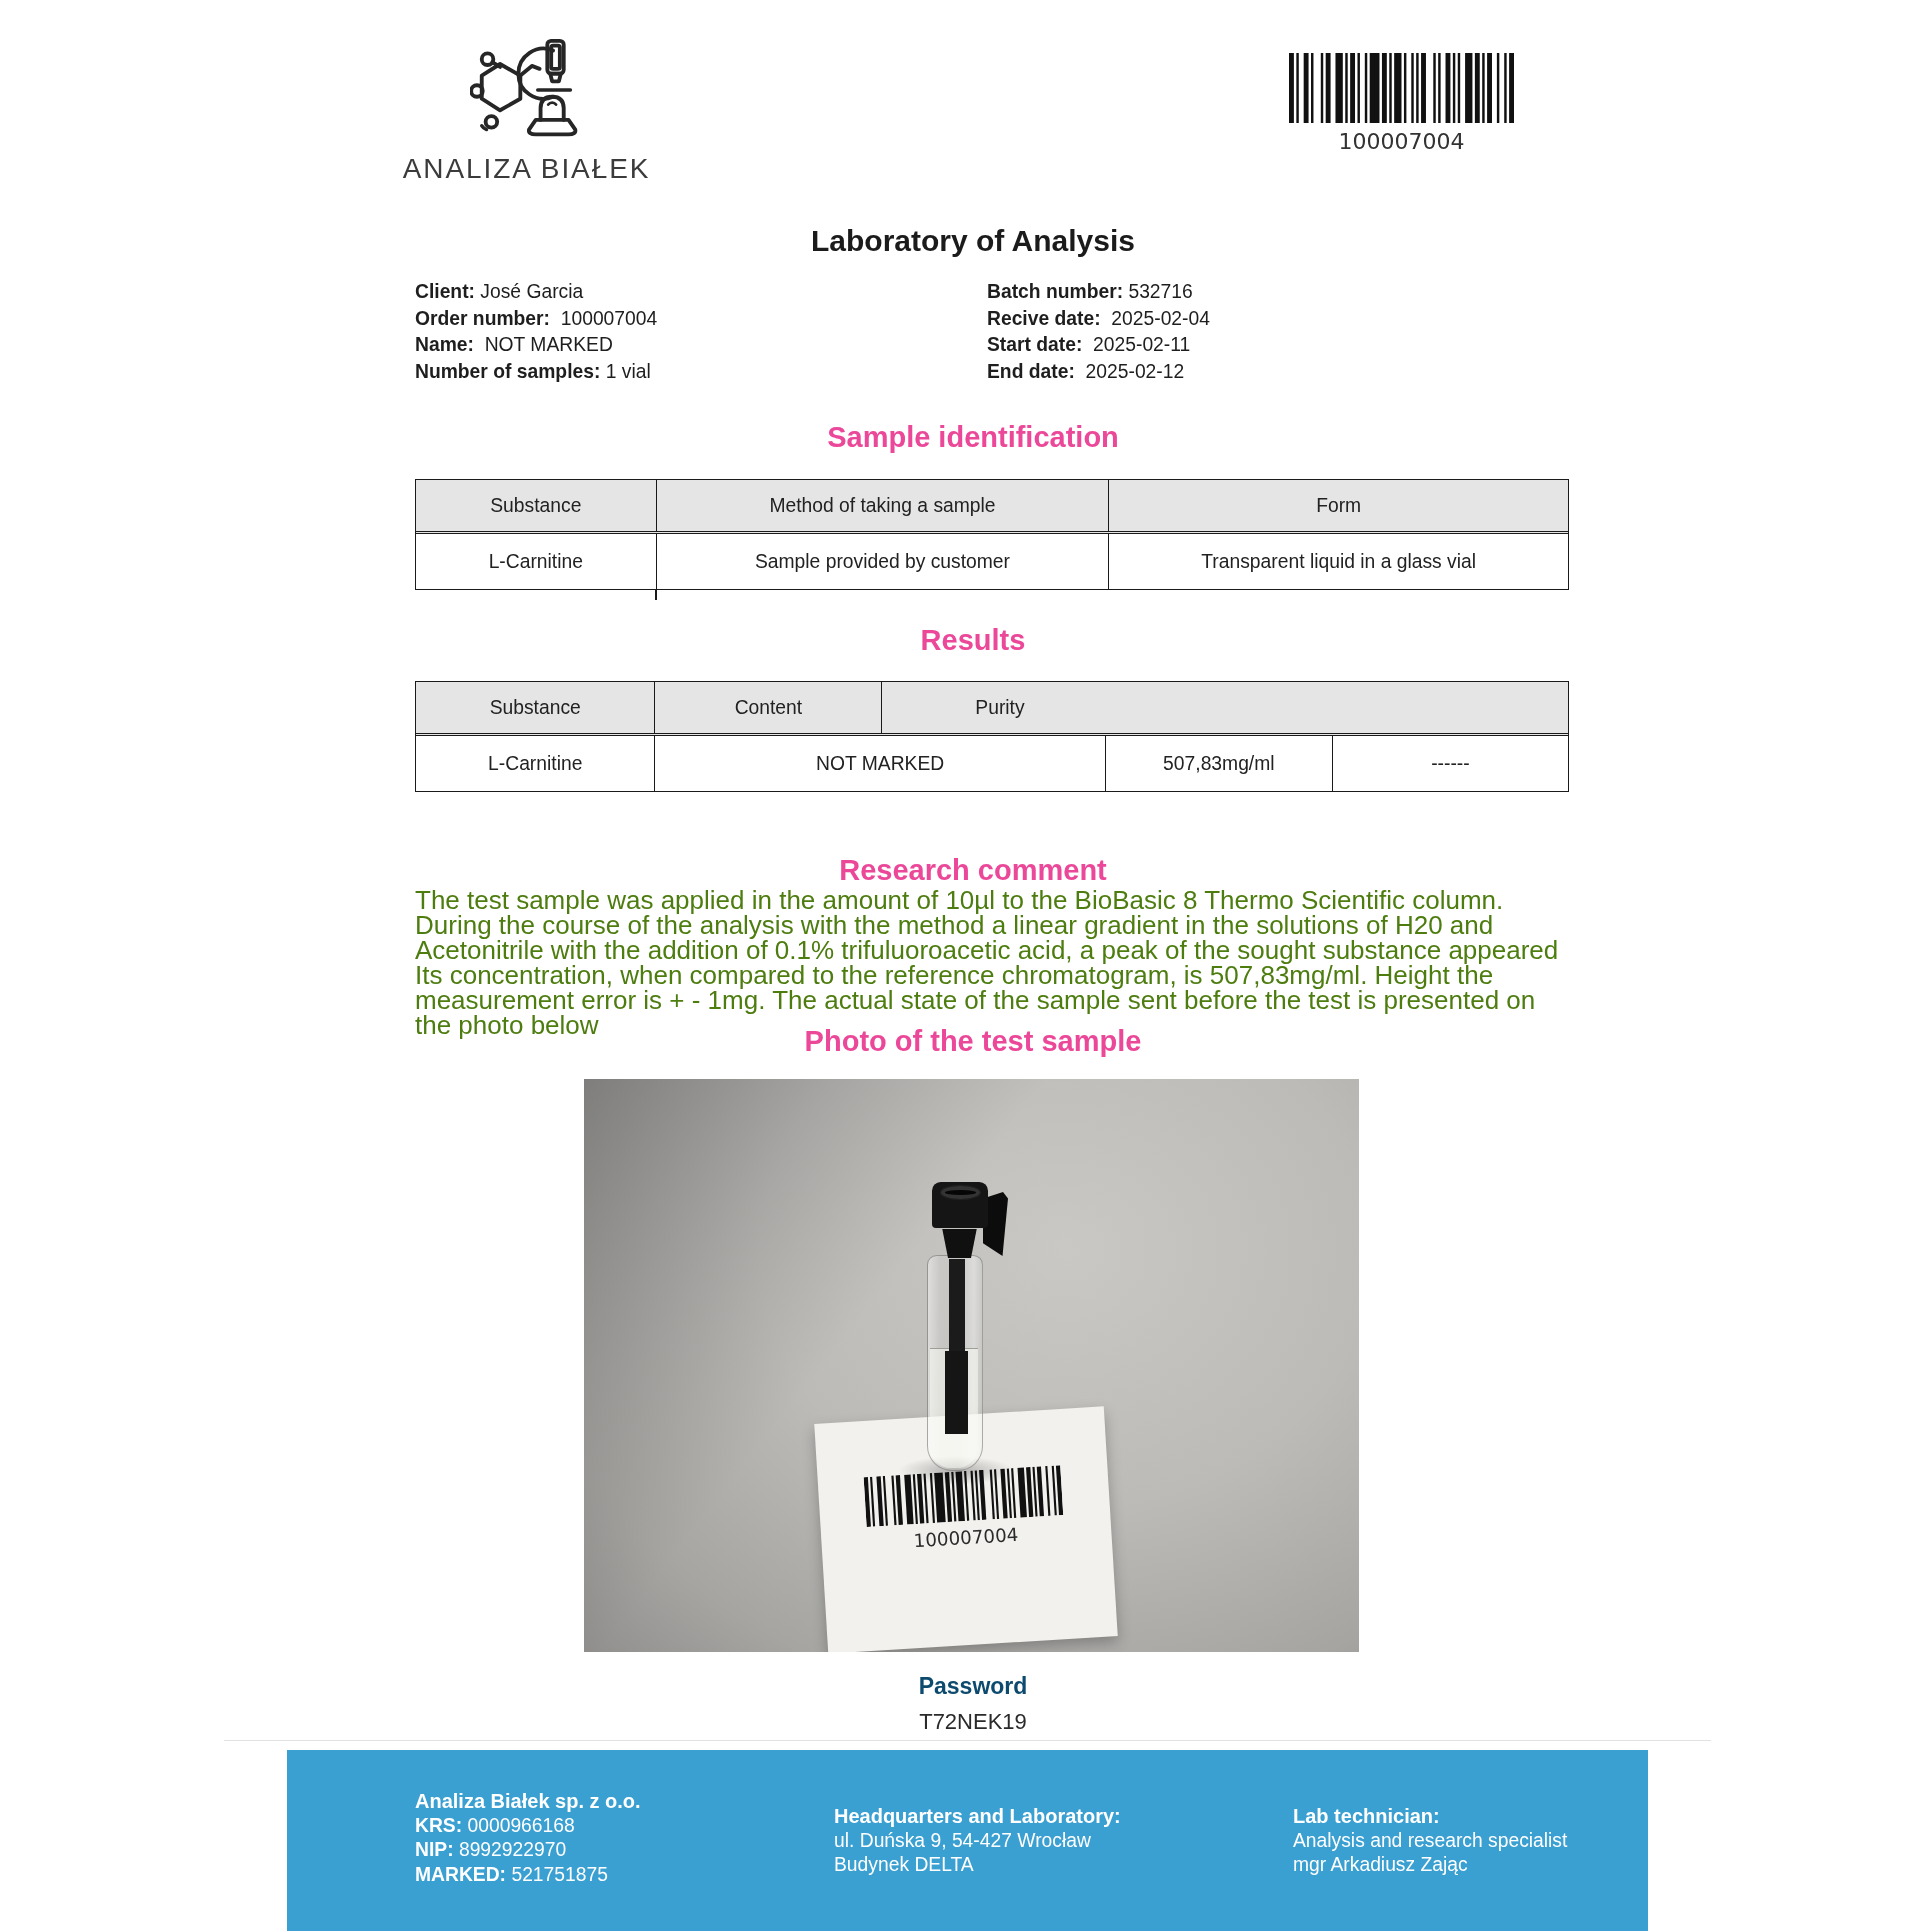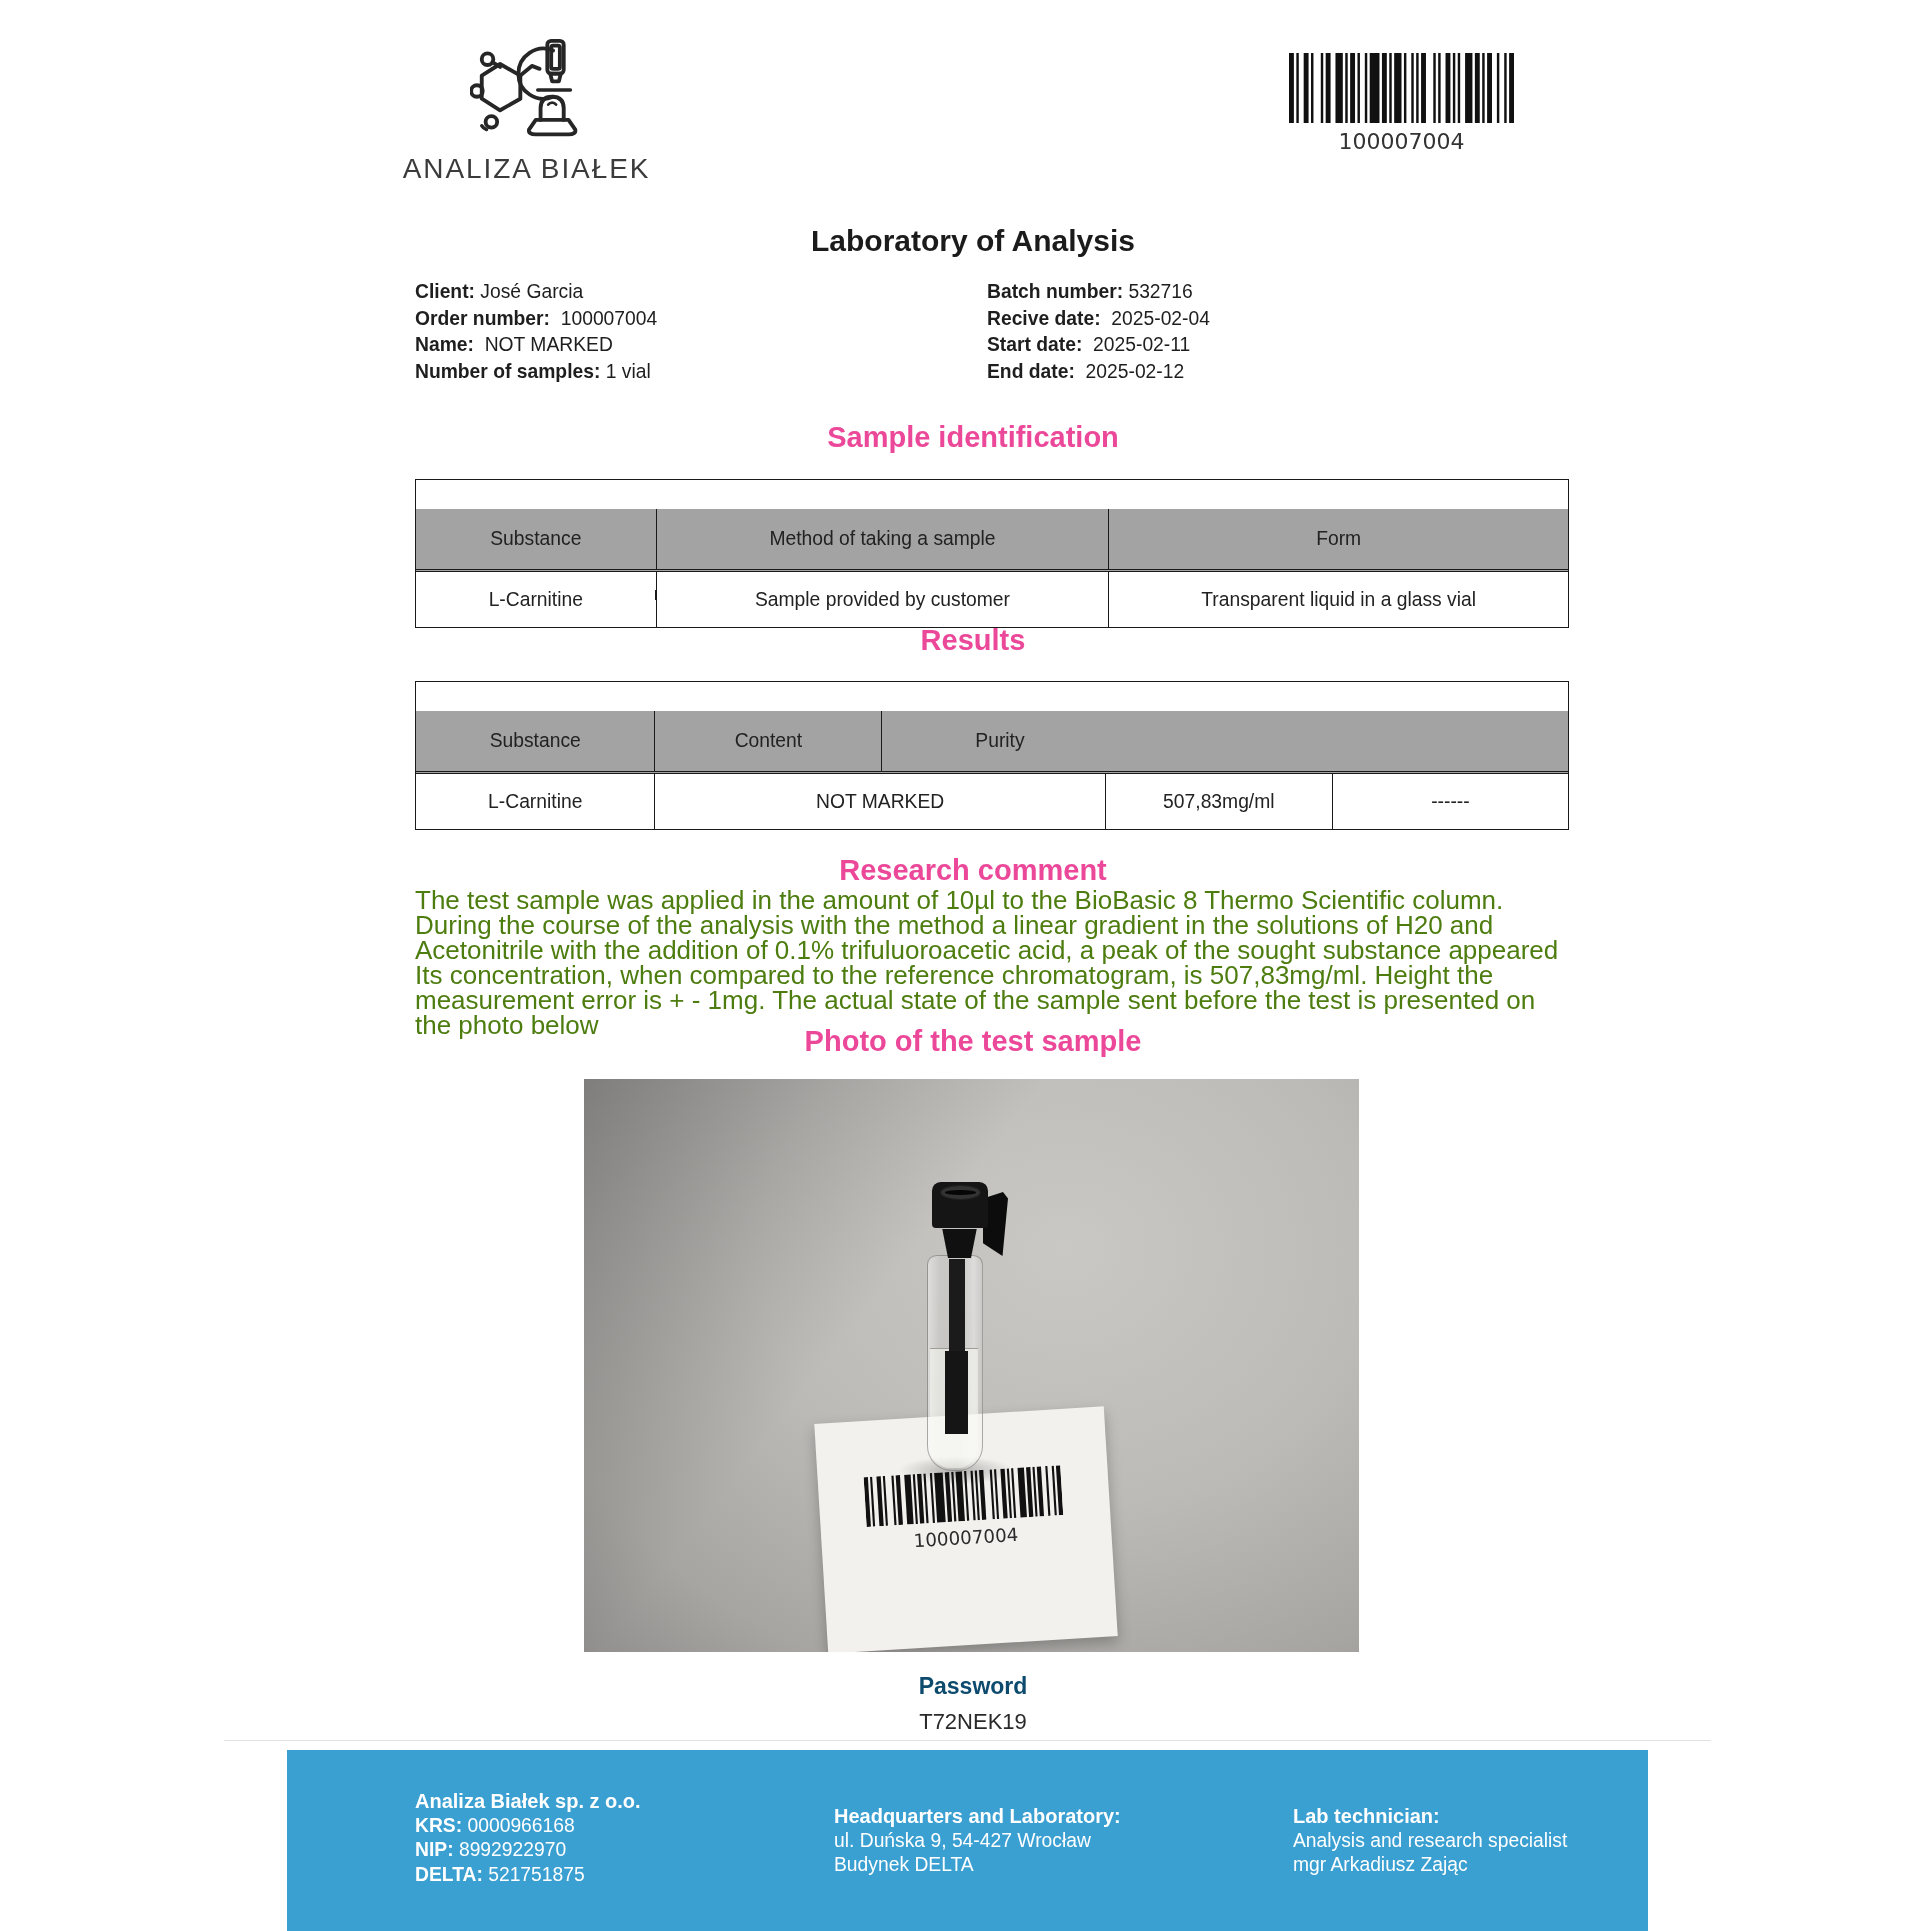--- a/index.html
+++ b/index.html
@@ -25,21 +25,21 @@
   .info-col b{font-weight:bold;}
   #info-left{left:415px;top:279px;}
   #info-right{left:987px;top:279px;}
 
   
   .tbl{border:1.9px solid #1a1a1a;box-sizing:border-box;}
   .trow{display:flex;width:100%;box-sizing:border-box;}
   .tcell{box-sizing:border-box;display:flex;align-items:center;justify-content:center;
          font-size:19.3px;color:#222;text-align:center;border-left:1.9px solid #1a1a1a;}
   .tcell:first-child{border-left:none;}
-  .thead{background:#a3a3a3;border-bottom:3.9px double #1a1a1a;height:63px;margin-top:29px;}
+  .thead{background:#e5e5e5;border-bottom:3.9px double #1a1a1a;height:54px;}
   .tbody-row{height:55px;background:#fff;}
   #table-ident{left:415px;top:479px;width:1154px;}
   #table-results{left:415px;top:681px;width:1154px;}
   .c3-1{width:20.8%;} .c3-2{width:39.3%;} .c3-3{width:39.9%;}
   .c4-1{width:20.7%;} .c4-2{width:39.1%;} .c4-3{width:19.7%;} .c4-4{width:20.5%;}
   #tbl-artifact{left:655px;top:590px;width:1.9px;height:9.7px;background:#1a1a1a;}
 
   
   #research-text{left:415px;top:888px;width:1154px;font-size:26px;line-height:25px;
                  color:#4d7c0f;text-align:left;}
@@ -254,21 +254,21 @@
 
   <div id="password-heading" class="abs content-center">Password</div>
   <div id="password-value" class="abs content-center">T72NEK19</div>
 
   <div id="footer-line" class="abs"></div>
   <div id="footer" class="abs">
     <div id="foot-company" class="foot-col">
       <div class="fh">Analiza Białek sp. z o.o.</div>
       <div><b>KRS:</b> <span>0000966168</span></div>
       <div><b>NIP:</b> <span>8992922970</span></div>
-      <div><b>DELTA:</b> <span>521751875</span></div>
+      <div><b>MARKED:</b> <span>521751875</span></div>
     </div>
     <div id="foot-hq" class="foot-col">
       <div class="fh">Headquarters and Laboratory:</div>
       <div>ul. Duńska 9, 54-427 Wrocław</div>
       <div>Budynek DELTA</div>
     </div>
     <div id="foot-tech" class="foot-col">
       <div class="fh">Lab technician:</div>
       <div>Analysis and research specialist</div>
       <div>mgr Arkadiusz Zając</div>

